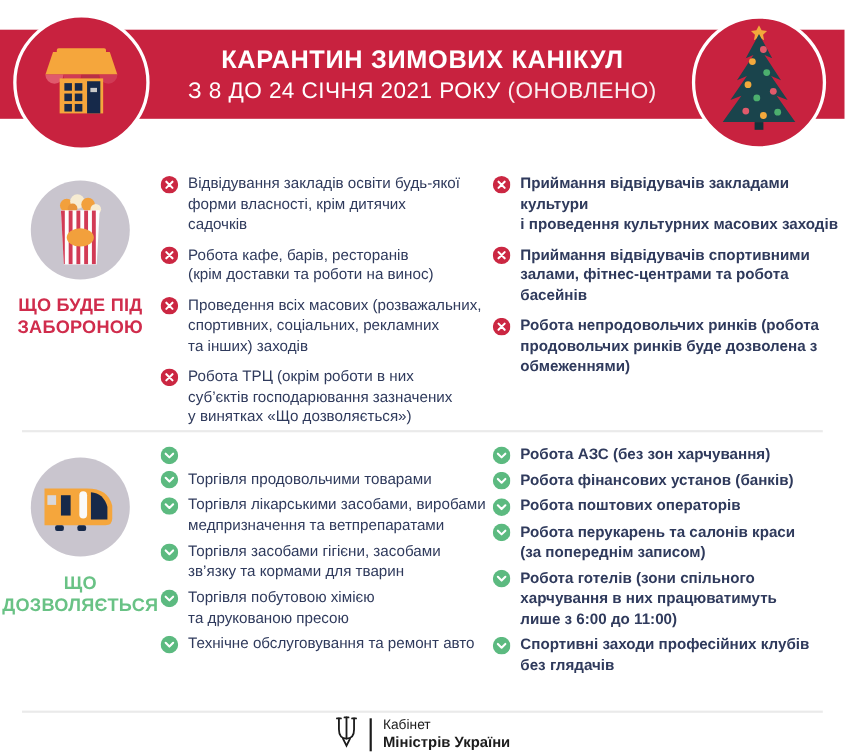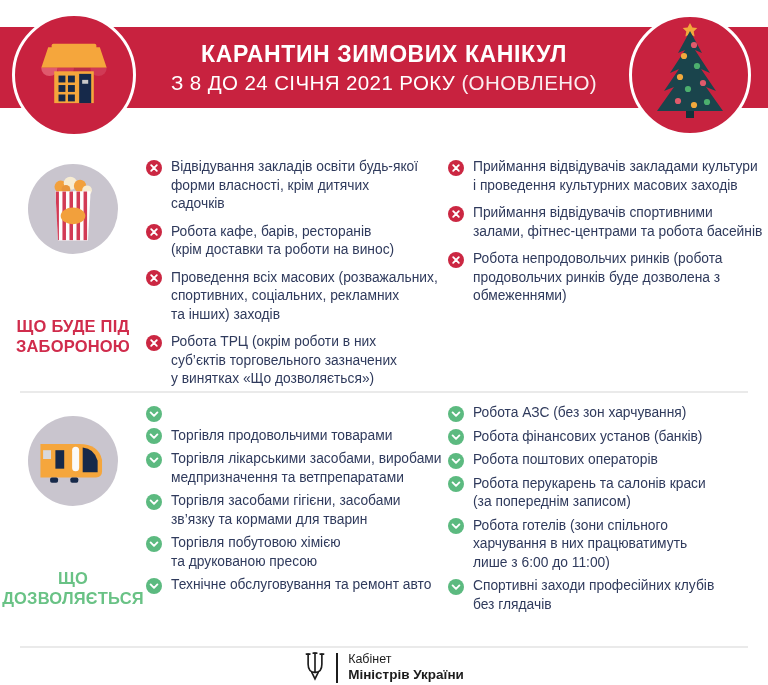--- a/index.html
+++ b/index.html
@@ -14,33 +14,33 @@
   .band .subtitle .note { opacity:0.92; font-weight:400; }
   .hcircle { position:absolute; border-radius:50%; background:#C8223F; border:3px solid #fff;
              display:flex; align-items:center; justify-content:center; overflow:hidden; }
   .hcircle.left  { left:12px;  top:13px; width:124px; height:124px; }
   .hcircle.right { left:629px; top:14px; width:122px; height:122px; }
 
   
   .section { position:absolute; left:0; width:768px; display:flex; }
   .section.banned  { top:152px; }
   .section.allowed { top:398px; }
-  .rail { width:146px; flex-shrink:0; display:flex; flex-direction:column; align-items:center;gap:48px; }
+  .rail { width:146px; flex-shrink:0; display:flex; flex-direction:column; align-items:center; }
   .gcircle { width:90px; height:90px; border-radius:50%; background:#C9C5CE;
              display:flex; align-items:center; justify-content:center; }
   .banned  .gcircle { margin-top:12px; }
   .allowed .gcircle { margin-top:18px; }
   .rail-label { margin-top:14px; text-align:center; font-weight:700; font-size:16.5px; line-height:20px; letter-spacing:0.2px; }
   .banned  .rail-label { color:#D02C4C; }
   .allowed .rail-label { color:#69C285; }
 
   .cols { flex:1; display:flex; padding-top:6px; }
   .col { }
   .col1 { width:302px; }
-  .col2 { flex:1; padding-right:4px; }
+  .col2 { flex:1; padding-right:4px;font-weight:bold; }
   ul.items { list-style:none; }
   li.item { display:flex; align-items:flex-start; gap:9px; }
   .banned  li.item { margin-bottom:9px; }
   .allowed li.item { margin-bottom:5px; }
   .marker { flex-shrink:0; width:16px; height:16px; margin-top:1.5px; }
   .item-text { font-size:13.8px; line-height:18.5px; color:#2F3A5C; white-space:pre-line; }
 
   
   .divider { position:absolute; left:20px; width:728px; height:2px; background:#EAEAEA; }
   .divider.mid { top:391px; }
@@ -174,21 +174,21 @@
             <span class="item-text">Проведення всіх масових (розважальних,
 спортивних, соціальних, рекламних
 та інших) заходів</span>
           </li>
           <li class="item">
             <span class="marker"><svg width="16" height="16" viewBox="0 0 16 16">
                   <circle cx="8" cy="8" r="8" fill="#CB2742"></circle>
                   <path d="M5.2 5.2 L10.8 10.8 M10.8 5.2 L5.2 10.8" stroke="#fff" stroke-width="1.9" stroke-linecap="round"></path>
                 </svg></span>
             <span class="item-text">Робота ТРЦ (окрім роботи в них
-суб’єктів торговельного зазначених
+суб’єктів господарювання зазначених
 у винятках «Що дозволяється»)</span>
           </li>
         </ul>
       </div>
       <div class="col col2">
         <ul class="items">
           <li class="item">
             <span class="marker"><svg width="16" height="16" viewBox="0 0 16 16">
                   <circle cx="8" cy="8" r="8" fill="#CB2742"></circle>
                   <path d="M5.2 5.2 L10.8 10.8 M10.8 5.2 L5.2 10.8" stroke="#fff" stroke-width="1.9" stroke-linecap="round"></path>

